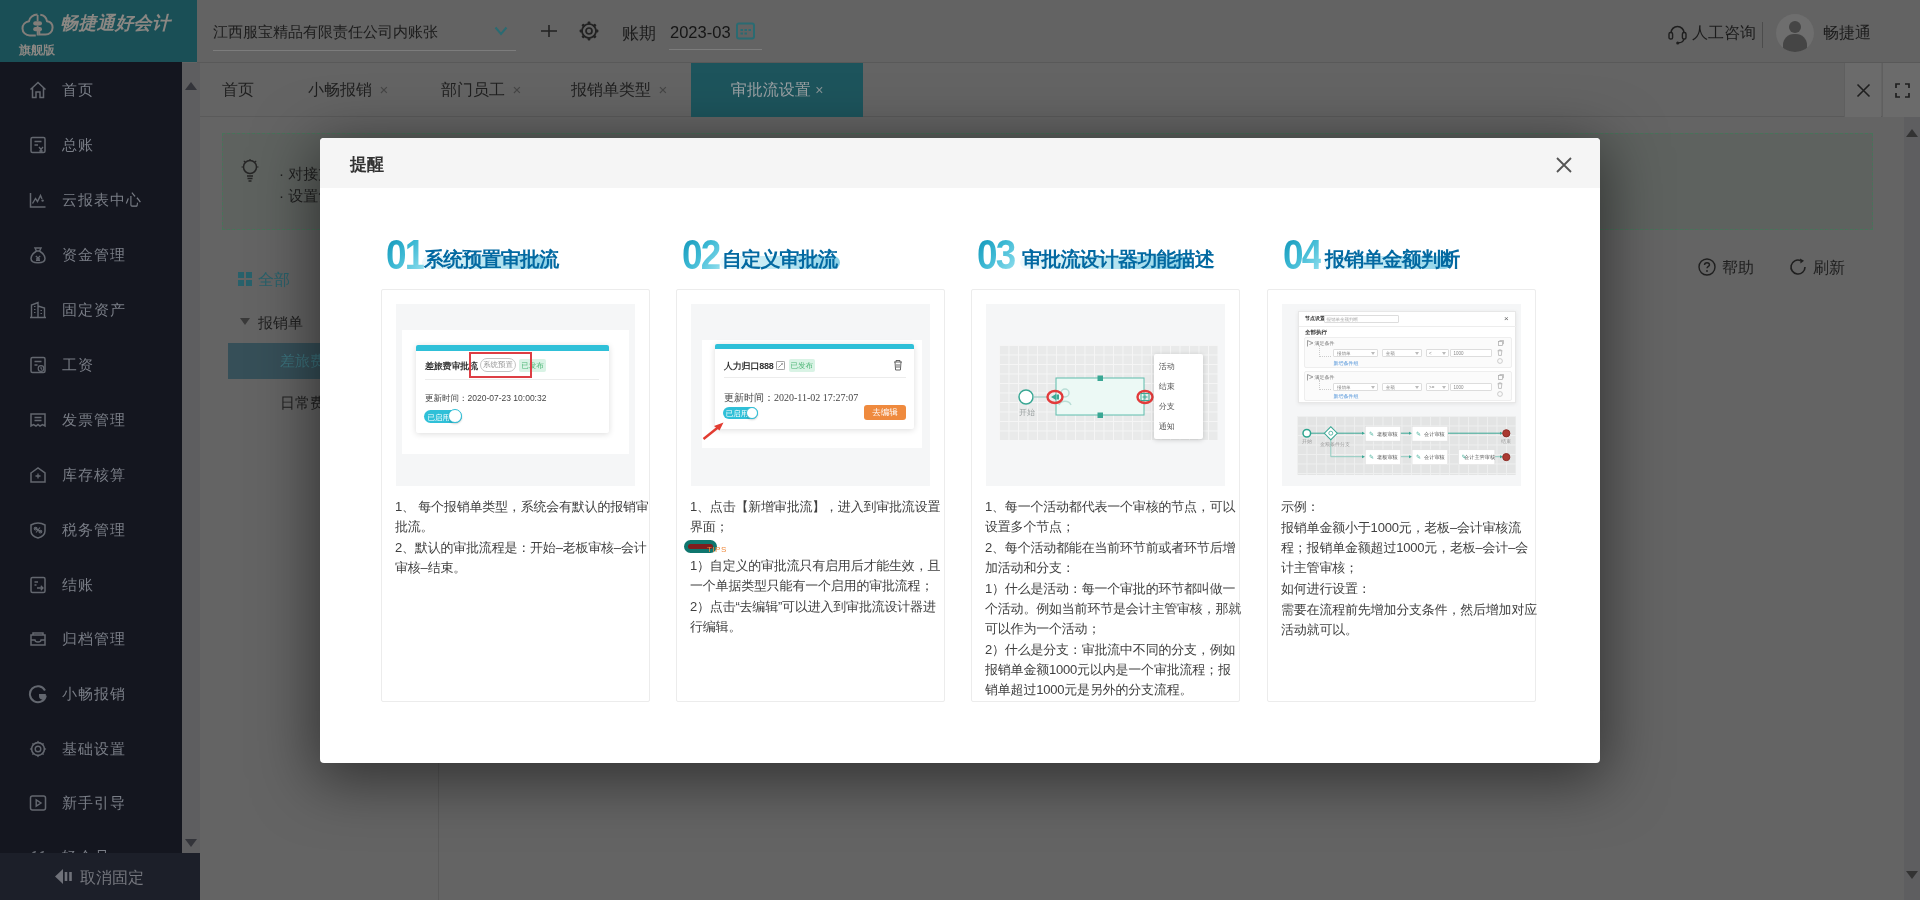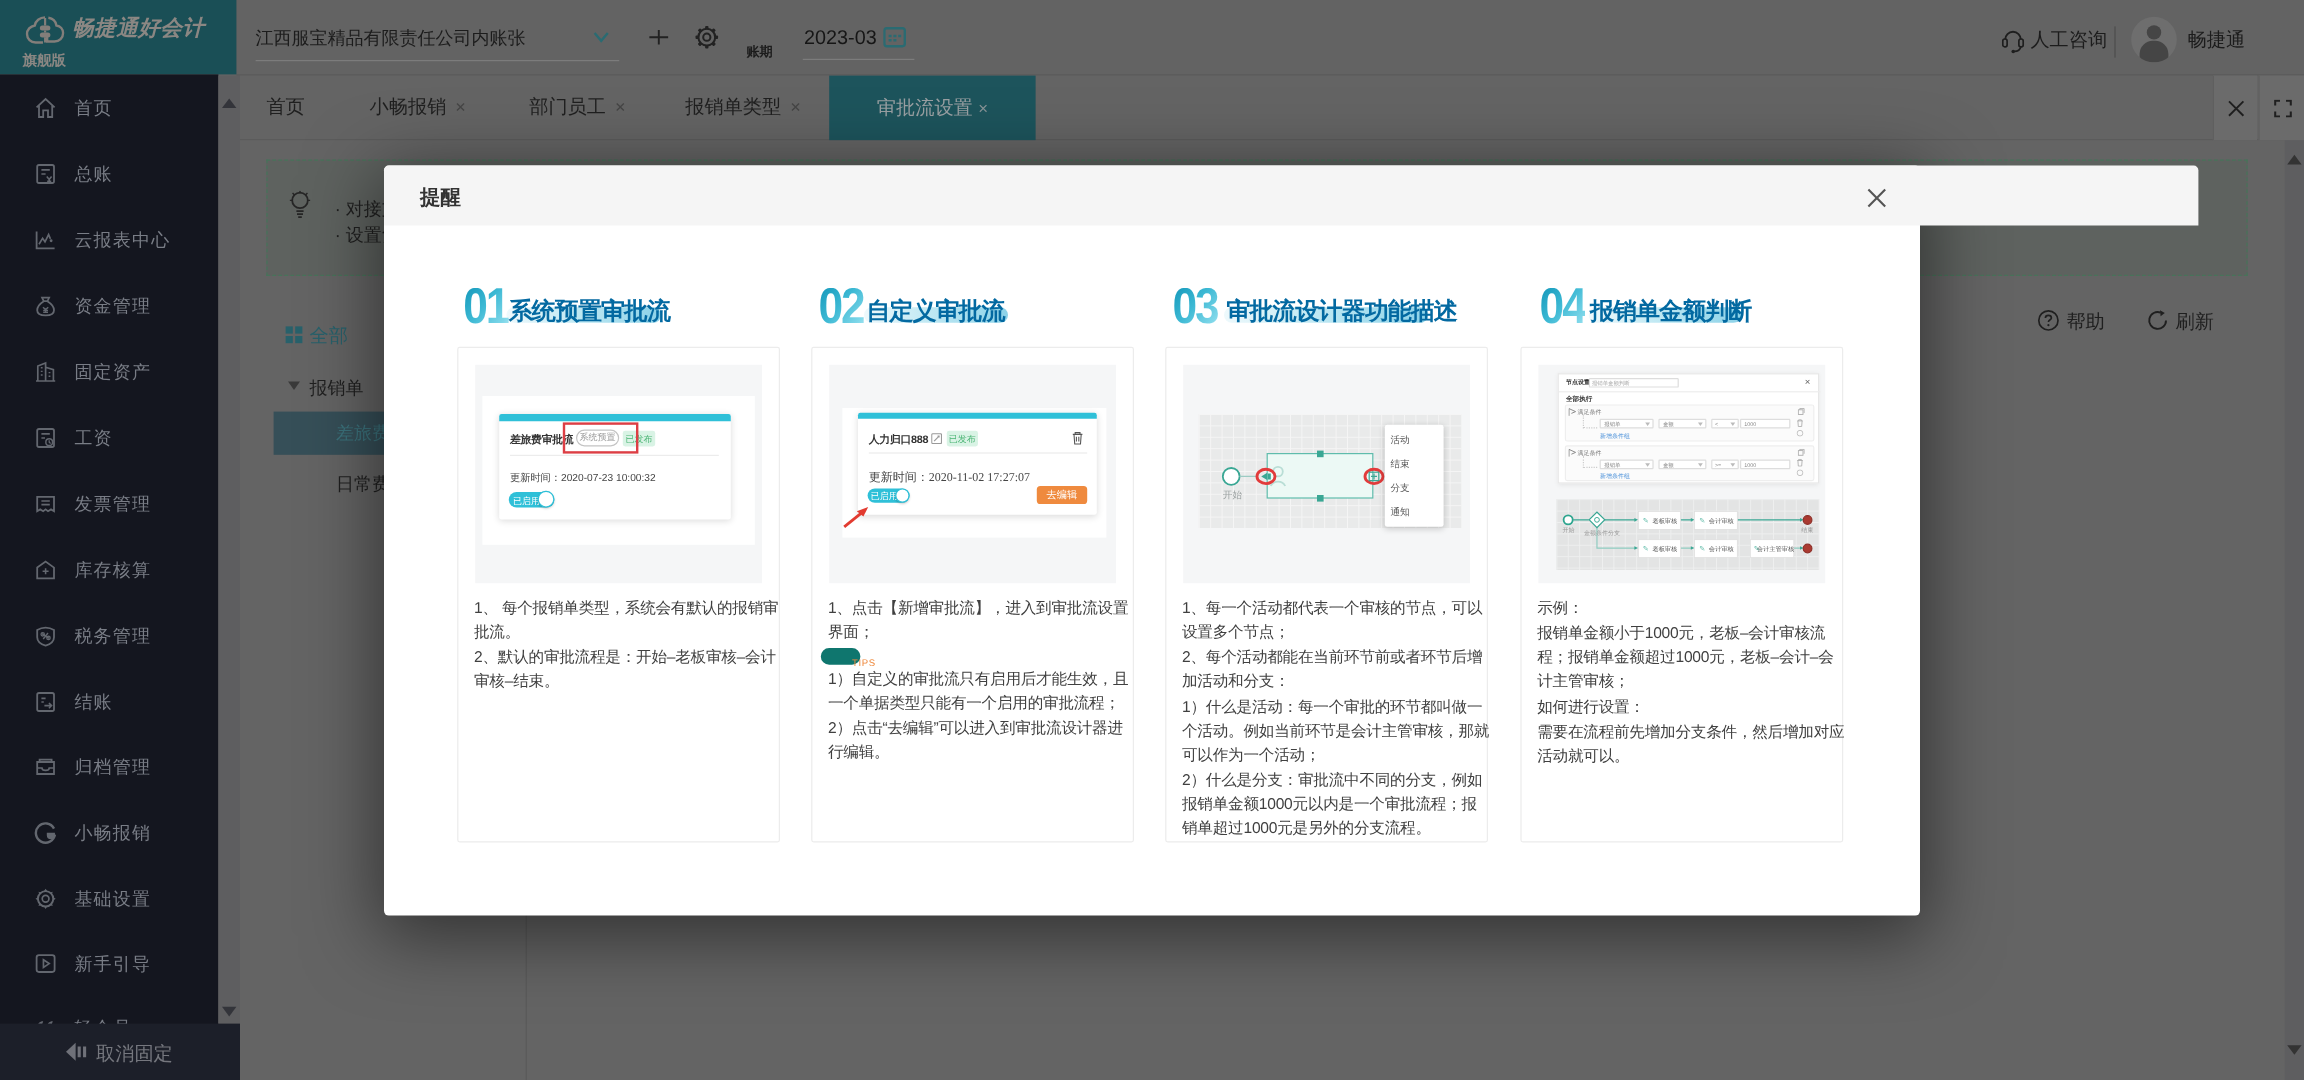--- a/index.html
+++ b/index.html
@@ -25,38 +25,38 @@
   .tabx { color:#454545; font-size:15px; padding-left:3px; }
   #activetab { position:absolute; left:491px; top:0; width:172px; height:54px; background:#1d545c; color:#9aa0a3; text-align:center; line-height:54px; font-size:16px; }
 
   
   #content { position:absolute; left:200px; top:117px; width:1704px; height:783px; background:#646464; }
   #rightscroll { position:absolute; left:1904px; top:117px; width:16px; height:783px; background:#5e5e60; }
   #noticebox { position:absolute; left:22px; top:16px; width:1651px; height:97px; border:1.5px dashed #47745a; background:#5e625f; }
 
   
   #modal { position:absolute; left:320px; top:138px; width:1280px; height:625px; background:#fff; border-radius:4px; box-shadow:0 12px 60px 5px rgba(0,0,0,0.5); }
-  #modalhead { position:absolute; left:0; top:0; width:1512px; height:50px; background:#f5f5f5; border-radius:4px 4px 0 0; }
+  #modalhead { position:absolute; left:0; top:0; width:1280px; height:50px; background:#f5f5f5; border-radius:4px 4px 0 0; }
   #modalhead .ttl { position:absolute; left:30px; top:15px; font-size:17px; font-weight:bold; color:#333; }
   .col-num { position:absolute; top:102px; height:34px; font-weight:bold; font-size:42px; line-height:30px; letter-spacing:-2px;
      background:linear-gradient(135deg,#1d9fc0 10%,#3db9d4 45%,#7fd7e9 85%,#aee8f3 100%);
      -webkit-background-clip:text; background-clip:text; -webkit-text-fill-color:transparent;
      transform:scaleX(0.88); transform-origin:left top; }
   .col-title { position:absolute; top:108px; font-size:20px; font-weight:bold; color:#0369a1; letter-spacing:-0.8px; z-index:2; }
   .swoosh { position:absolute; top:118px; height:13px; border-radius:7px;
      background:linear-gradient(90deg, rgba(140,214,233,0.15) 0%, rgba(140,214,233,0.55) 45%, #8cd2e8 100%); z-index:1; }
   .card { position:absolute; top:151px; width:269px; height:413px; background:#fff; border:1px solid #ececec; border-radius:2px; }
   .panel { position:absolute; top:166px; width:239px; height:182px; background:#f5f6f7; }
   .coltext { position:absolute; top:359px; font-size:13px; line-height:20px; color:#404040; letter-spacing:-0.2px; }
   .coltext p { margin:0 0 1px 0; }
   .grpbox { position:absolute; width:208.8px; background:#fbfbfb; border:1px solid #eee; border-radius:2px; }
   .sel { position:absolute; height:8px; background:#fff; border:1px solid #ddd; border-radius:1px; }
   .sel i { position:absolute; left:2.5px; top:1px; font-style:normal; font-size:4.5px; color:#888; }
   .sel b { position:absolute; right:2px; top:2px; width:0; height:0; border-left:2.5px solid transparent; border-right:2.5px solid transparent; border-top:3px solid #bbb; }
-  .tips { position:absolute; border:7px solid #0f766e; background:#7f1d1d; border-radius:7px; color:#ef8a3e;padding-left:19px; }
+  .tips { position:absolute; border:4px solid #0f766e; background:#7f1d1d; border-radius:7px; color:#ef8a3e;padding-left:19px; }
 </style>
 </head>
 <body>
 
 <div id="topbar">
   <span class="abs" style="left:16px;top:23px;font-size:15px;color:#1c1c1c;">江西服宝精品有限责任公司内账张</span>
   <div class="abs" style="left:16px;top:50px;width:303px;height:1px;background:#7c7c7c;"></div>
   <svg class="abs" style="left:297px;top:26px;" width="14" height="10" viewBox="0 0 14 10">
       <path d="M1.5 1.5 L7 8 L12.5 1.5" stroke="#2a6b72" stroke-width="2" fill="none"></path>
     </svg>
@@ -70,21 +70,21 @@
         <rect x="8.6" y="0.6" width="2.8" height="3" rx="0.8"></rect>
         <rect x="8.6" y="16.4" width="2.8" height="3" rx="0.8"></rect>
         <rect x="8.6" y="0.6" width="2.8" height="3" rx="0.8" transform="rotate(45 10 10)"></rect>
         <rect x="8.6" y="16.4" width="2.8" height="3" rx="0.8" transform="rotate(45 10 10)"></rect>
         <rect x="8.6" y="0.6" width="2.8" height="3" rx="0.8" transform="rotate(90 10 10)"></rect>
         <rect x="8.6" y="16.4" width="2.8" height="3" rx="0.8" transform="rotate(90 10 10)"></rect>
         <rect x="8.6" y="0.6" width="2.8" height="3" rx="0.8" transform="rotate(135 10 10)"></rect>
         <rect x="8.6" y="16.4" width="2.8" height="3" rx="0.8" transform="rotate(135 10 10)"></rect>
       </g>
     </svg>
-  <span class="abs" style="left:425px;top:36px;font-size:11px;color:#1c1c1c;font-weight:bold;">账期</span>
+  <span class="abs" style="left:425px;top:22px;font-size:17px;color:#1c1c1c;">账期</span>
   <span class="abs" style="left:473px;top:23px;font-size:16.5px;color:#161616;">2023-03</span>
   <svg class="abs" style="left:539px;top:21px;" width="19" height="19" viewBox="0 0 19 19">
       <rect x="1" y="2.5" width="17" height="15" rx="2" fill="none" stroke="#2a6b72" stroke-width="2"></rect>
       <path d="M4.5 9 H7 M8.5 9 H11 M12.5 9 H15 M4.5 12.5 H7 M8.5 12.5 H11" stroke="#2a6b72" stroke-width="2"></path>
     </svg>
   <div class="abs" style="left:472px;top:49px;width:93px;height:1px;background:#7c7c7c;"></div>
   <svg class="abs" style="left:1471px;top:24px;" width="19" height="21" viewBox="0 0 19 21">
       <path d="M3 9 a6.5 6.5 0 0 1 13 0" fill="none" stroke="#1e1e1e" stroke-width="1.6"></path>
       <rect x="1" y="8.5" width="3.6" height="6.5" rx="1.6" fill="none" stroke="#1e1e1e" stroke-width="1.4"></rect>
       <rect x="14.4" y="8.5" width="3.6" height="6.5" rx="1.6" fill="none" stroke="#1e1e1e" stroke-width="1.4"></rect>

